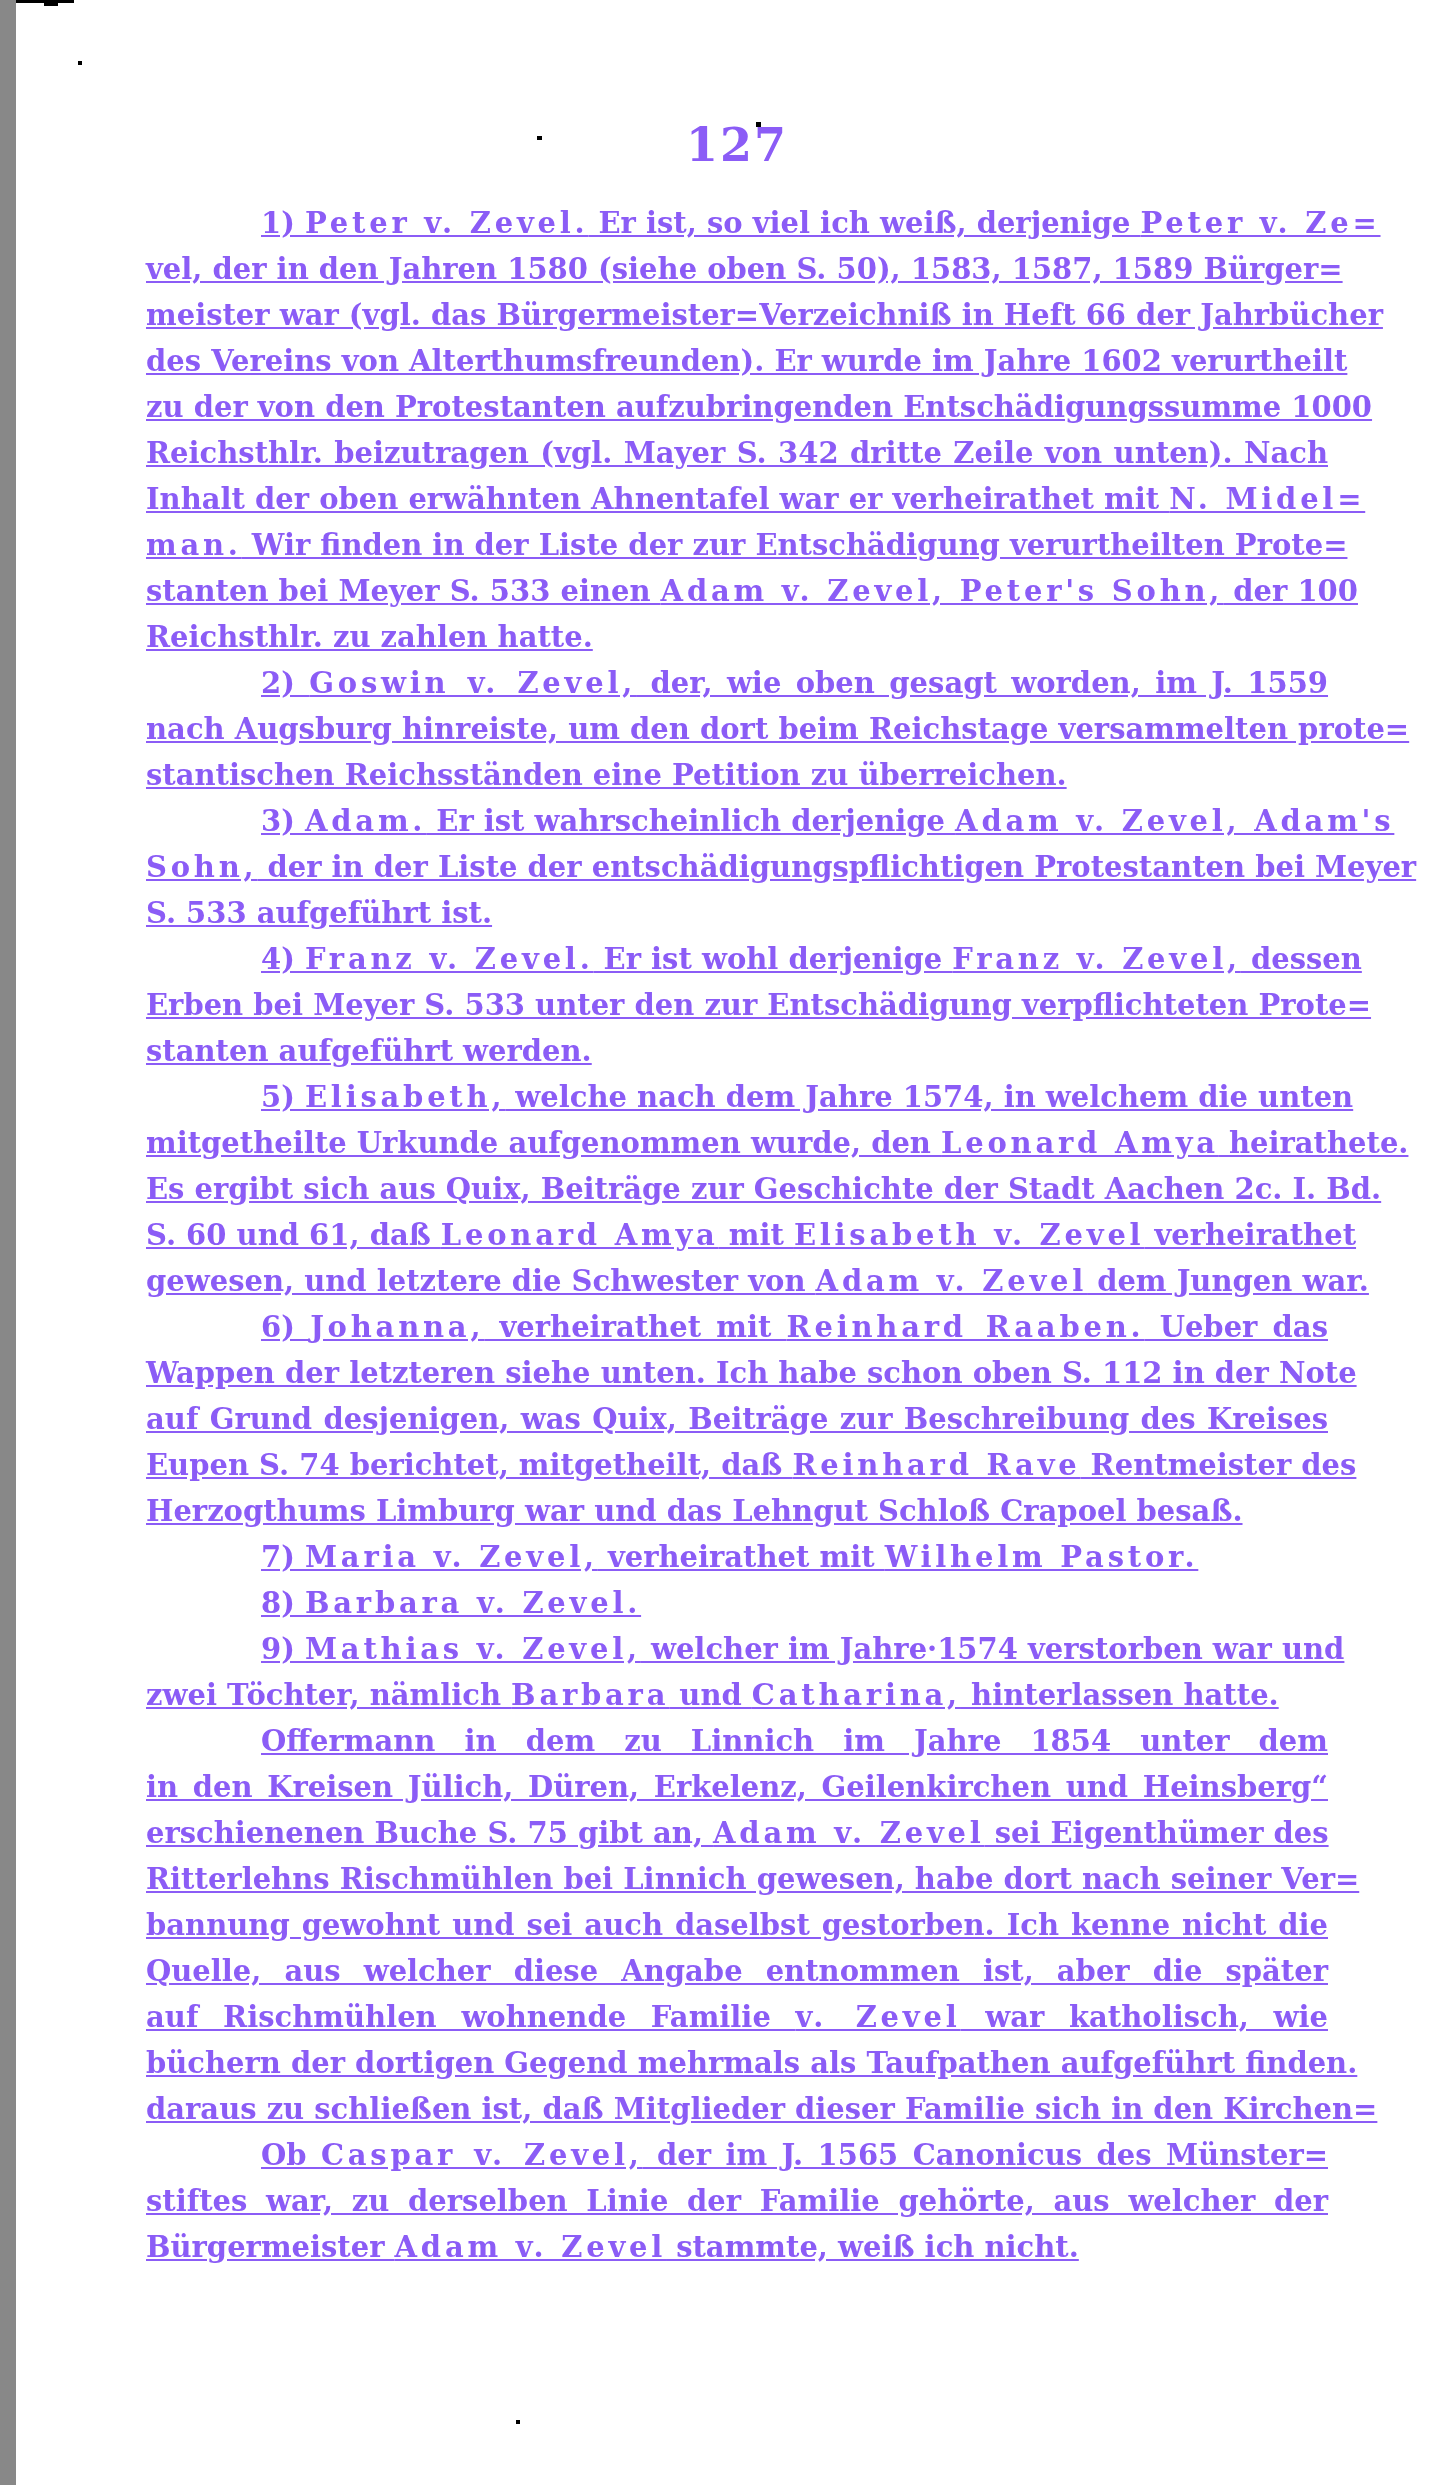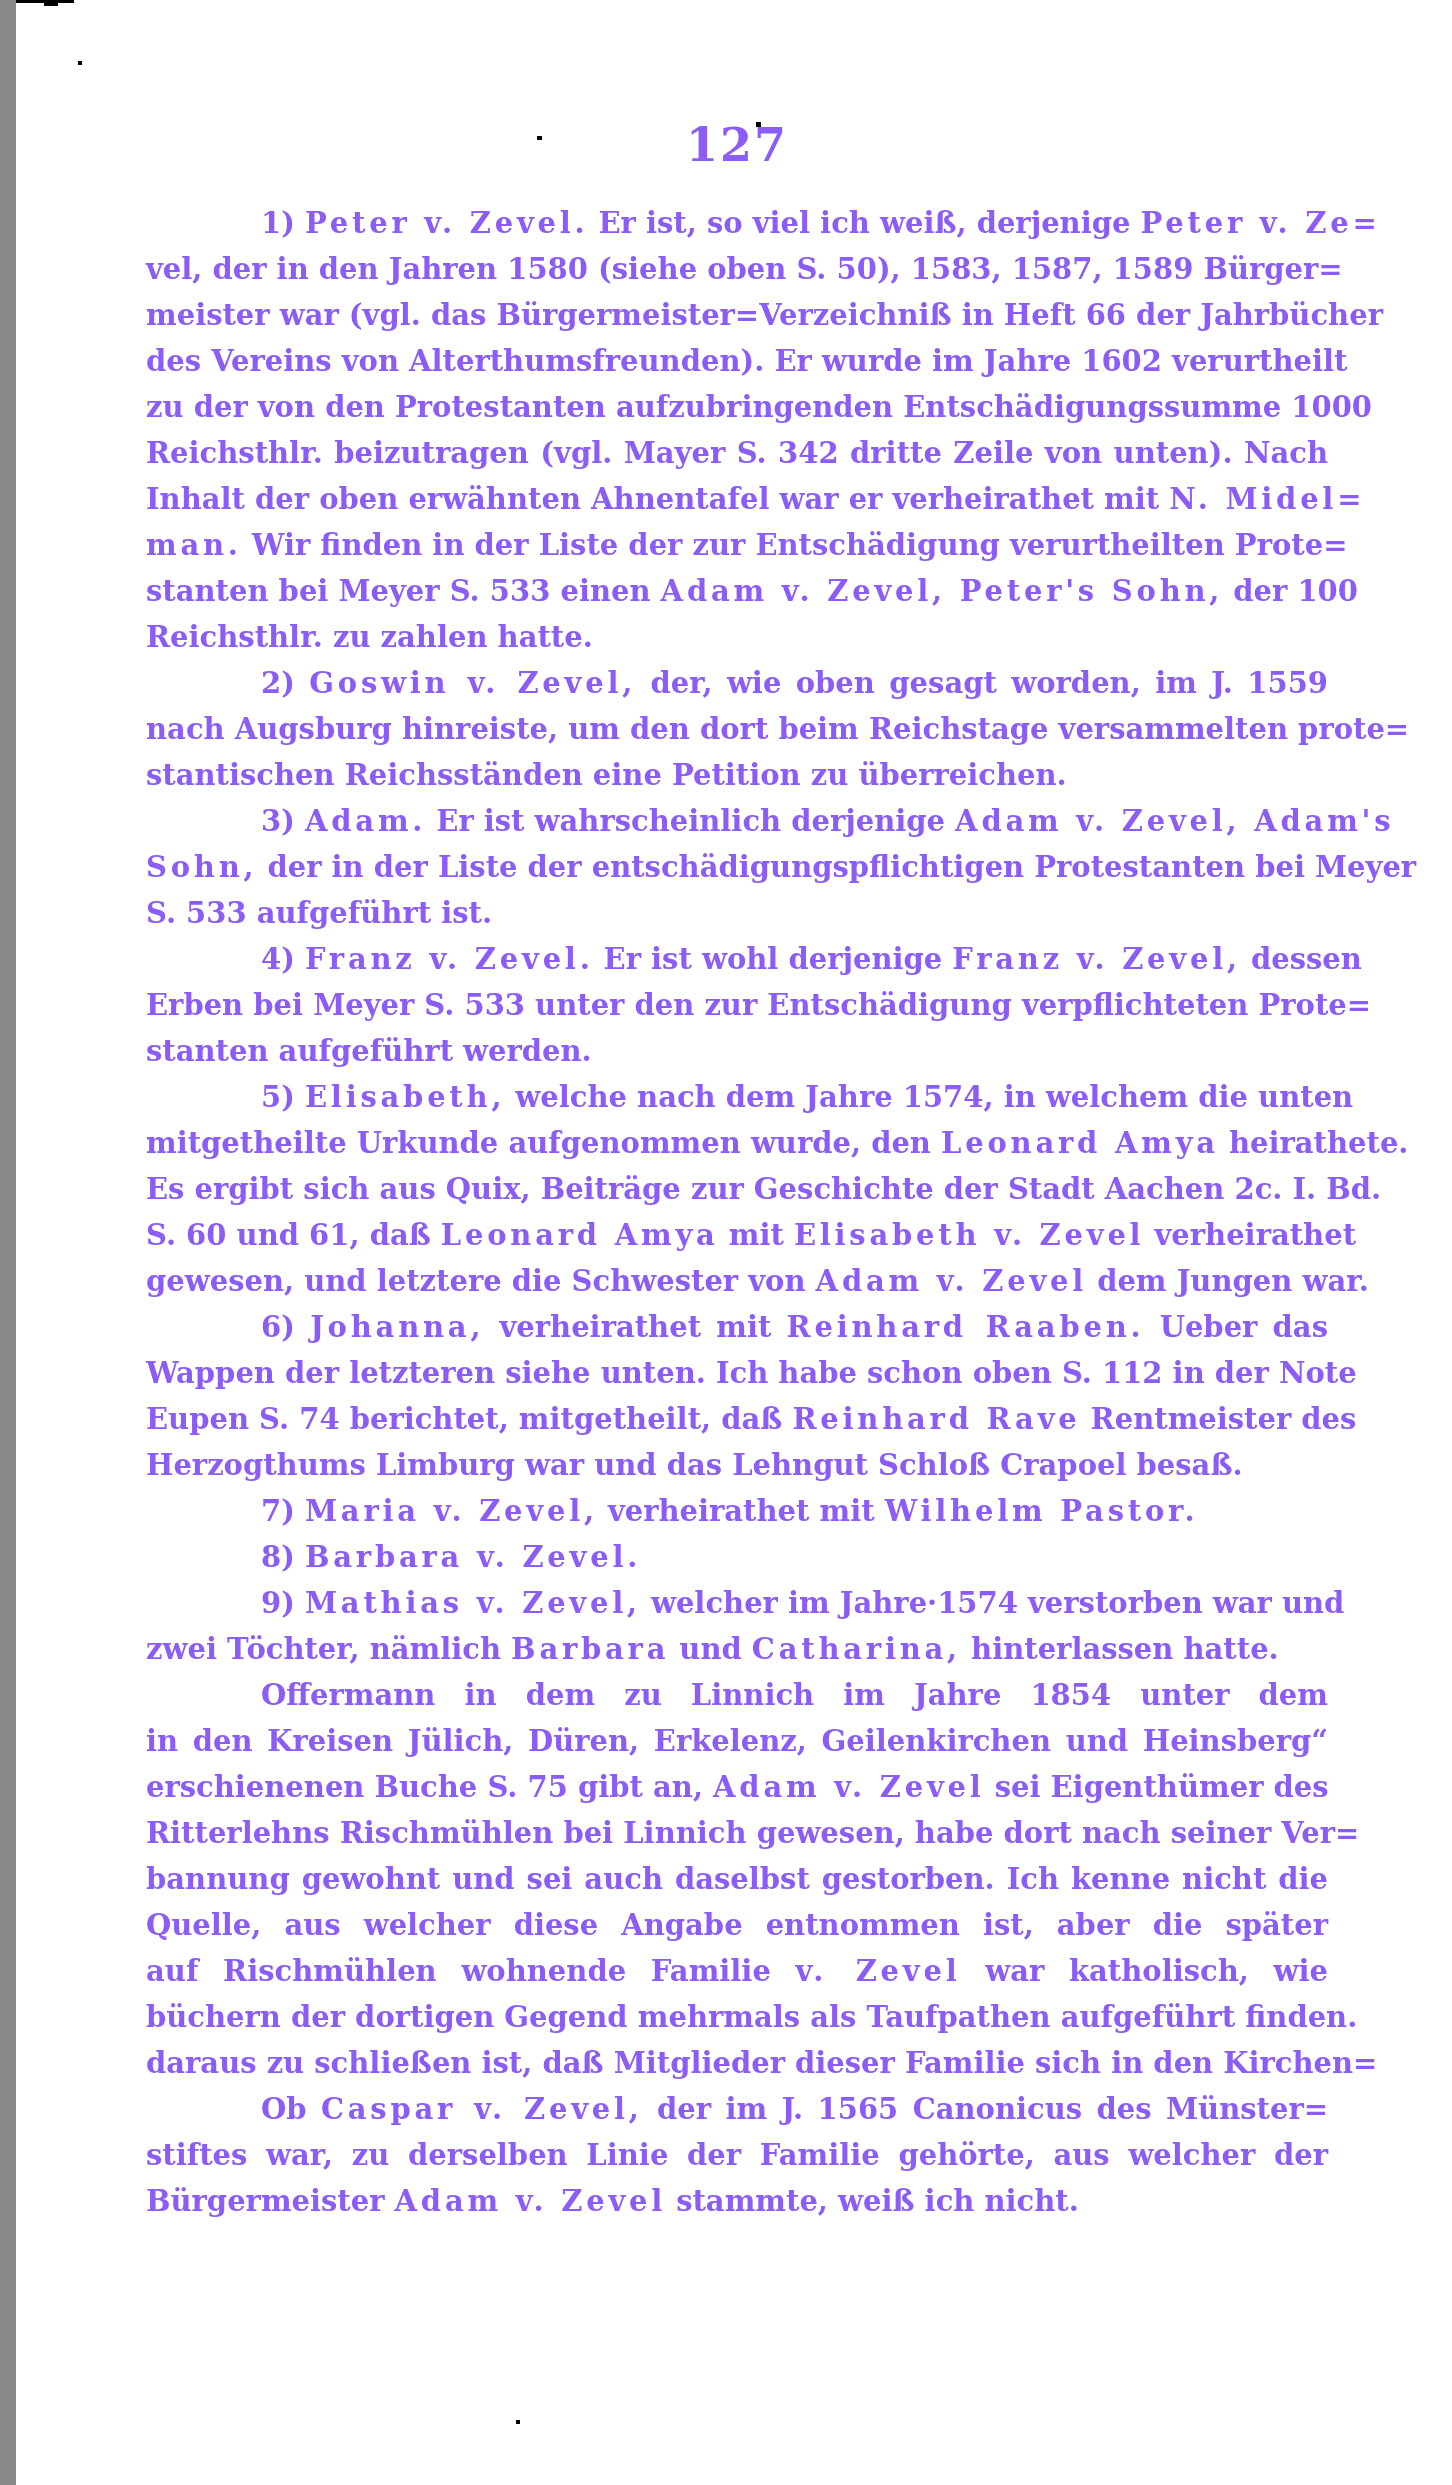--- a/index.html
+++ b/index.html
@@ -22,20 +22,21 @@
   .text-block{
     position:absolute;
     left:130px;top:200px;width:1182px;
     font-size:29px;line-height:46px;font-weight:bold;
   }
   .line{
     height:46px;
     text-align:justify;
     text-align-last:justify;
     white-space:nowrap;
+    text-decoration:underline;
   }
   .line.last{ text-align-last:left; }
   .line.indent{ text-indent:115px; }
   .g{ letter-spacing:0.13em; }
   
   .artifact{ position:absolute; background:#000; }
   .a-bar{ left:0; top:0; width:58px; height:3px; }
   .a-blob{ left:28px; top:0; width:14px; height:6px; }
   .a-dot1{ left:62px; top:61px; width:4px; height:4px; }
   .a-dot2{ left:521px; top:136px; width:5px; height:4px; }
@@ -75,20 +76,21 @@
       <div class="line indent">4) <span class="g">Franz v. Zevel.</span>  Er ist wohl derjenige <span class="g">Franz v. Zevel,</span> dessen</div>
       <div class="line">Erben bei Meyer S. 533 unter den zur Entschädigung verpflichteten Prote=</div>
       <div class="line last">stanten aufgeführt werden.</div>
       <div class="line indent">5) <span class="g">Elisabeth,</span> welche nach dem Jahre 1574, in welchem die unten</div>
       <div class="line">mitgetheilte Urkunde aufgenommen wurde, den <span class="g">Leonard Amya</span> heirathete.</div>
       <div class="line">Es ergibt sich aus Quix, Beiträge zur Geschichte der Stadt Aachen 2c. I. Bd.</div>
       <div class="line">S. 60 und 61, daß <span class="g">Leonard Amya</span> mit <span class="g">Elisabeth v. Zevel</span> verheirathet</div>
       <div class="line last">gewesen, und letztere die Schwester von <span class="g">Adam v. Zevel</span> dem Jungen war.</div>
       <div class="line indent">6) <span class="g">Johanna,</span> verheirathet mit <span class="g">Reinhard Raaben.</span>  Ueber das</div>
       <div class="line">Wappen der letzteren siehe unten.  Ich habe schon oben S. 112 in der Note</div>
+      <div class="line">auf Grund desjenigen, was Quix, Beiträge zur Beschreibung des Kreises</div>
       <div class="line">Eupen S. 74 berichtet, mitgetheilt, daß <span class="g">Reinhard Rave</span> Rentmeister des</div>
       <div class="line last">Herzogthums Limburg war und das Lehngut Schloß Crapoel besaß.</div>
       <div class="line indent last">7) <span class="g">Maria v. Zevel,</span> verheirathet mit <span class="g">Wilhelm Pastor.</span></div>
       <div class="line indent last">8) <span class="g">Barbara v. Zevel.</span></div>
       <div class="line indent">9) <span class="g">Mathias v. Zevel,</span> welcher im Jahre·1574 verstorben war und</div>
       <div class="line last">zwei Töchter, nämlich <span class="g">Barbara</span> und <span class="g">Catharina,</span> hinterlassen hatte.</div>
       <div class="line indent">Offermann  in  dem  zu  Linnich  im  Jahre  1854  unter  dem</div>
       <div class="line">in den Kreisen Jülich, Düren, Erkelenz, Geilenkirchen und Heinsberg“</div>
       <div class="line">erschienenen Buche S. 75 gibt an, <span class="g">Adam v. Zevel</span> sei Eigenthümer des</div>
       <div class="line">Ritterlehns Rischmühlen bei Linnich gewesen, habe dort nach seiner Ver=</div>

